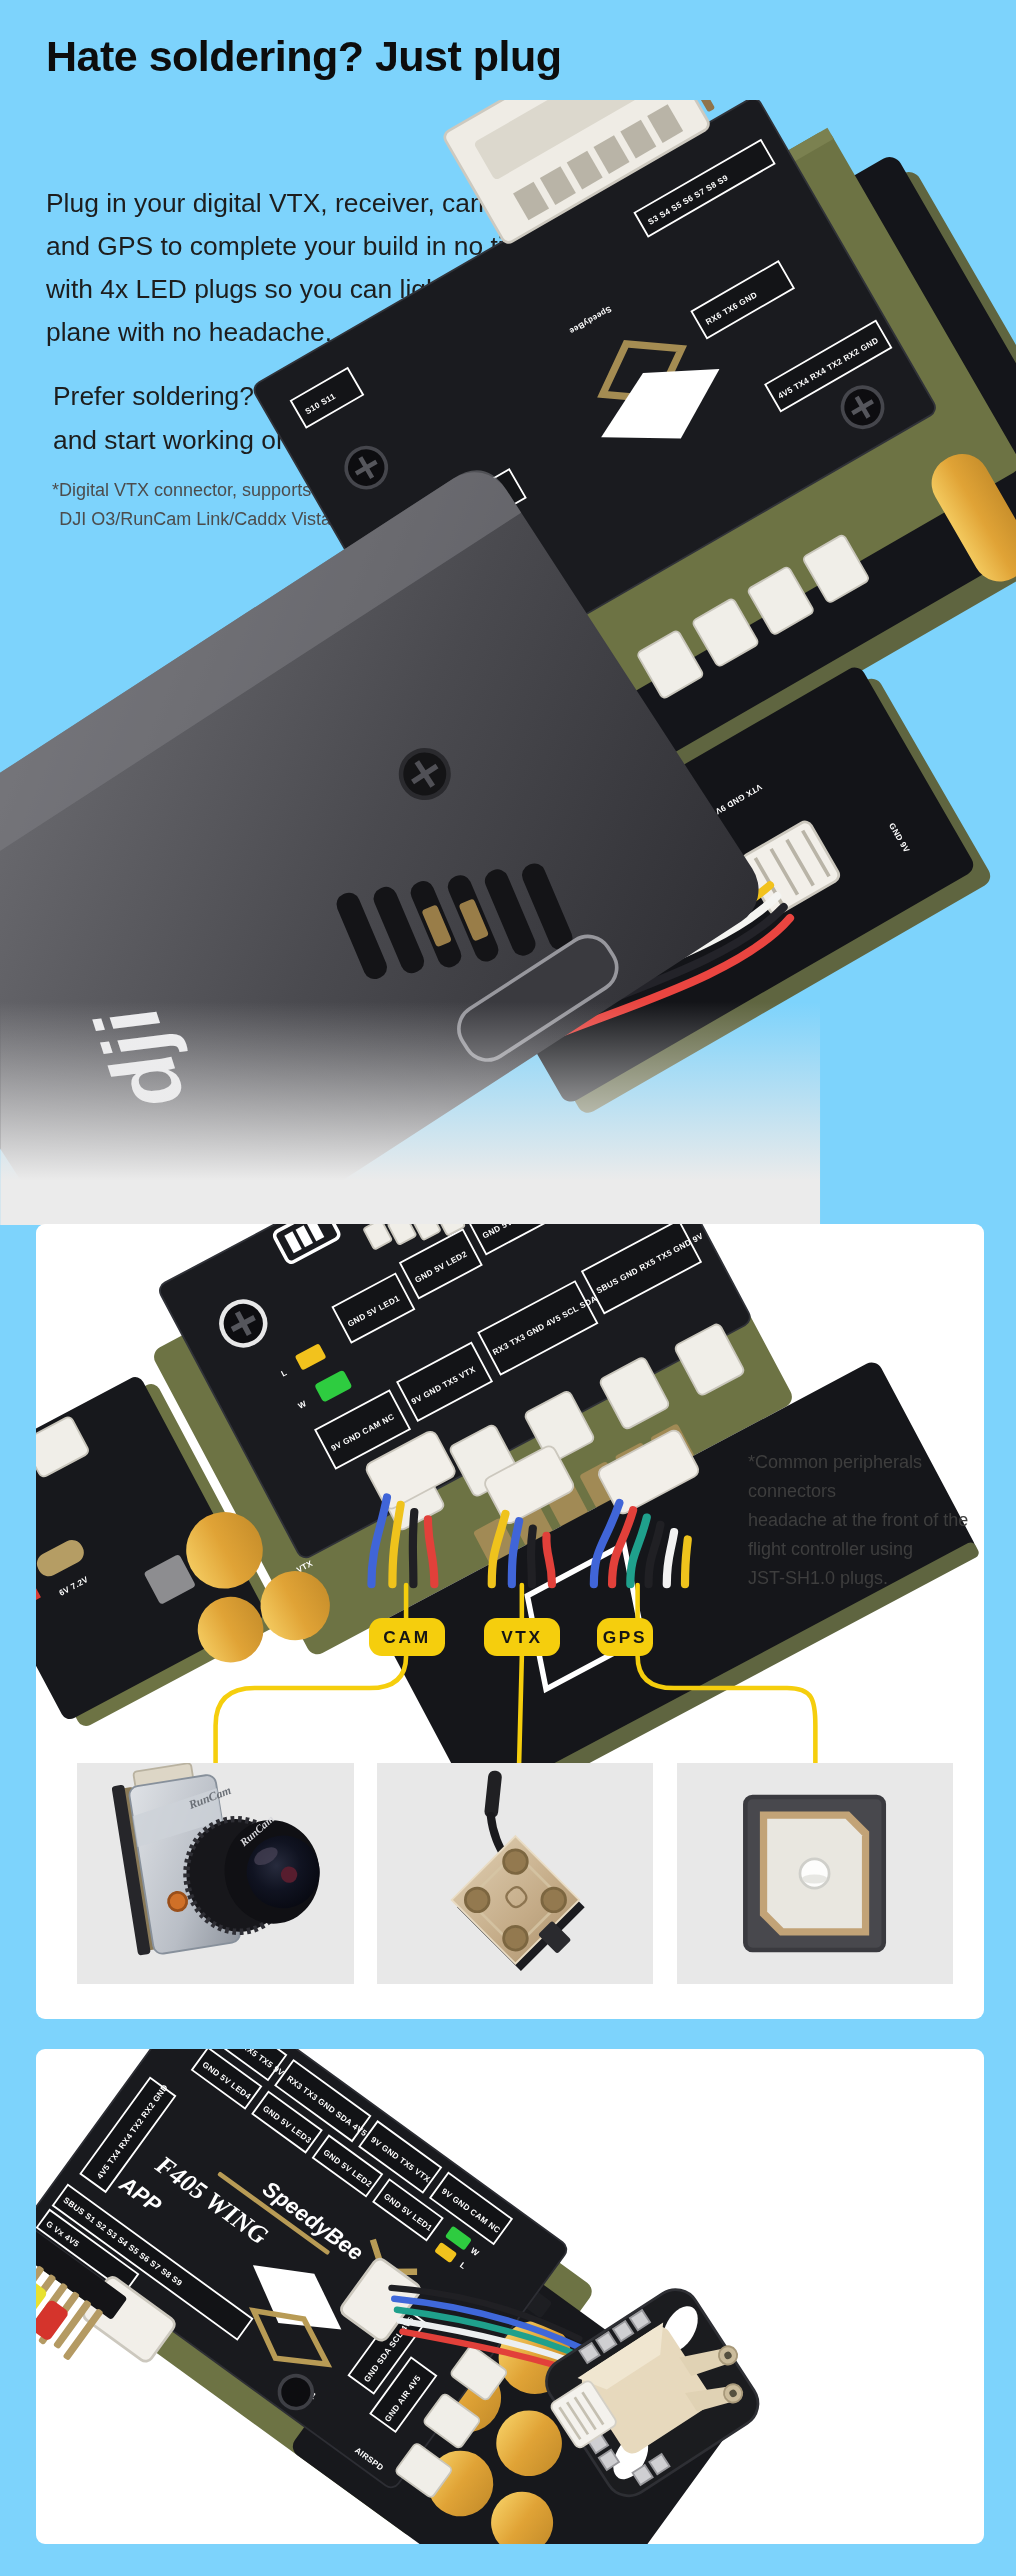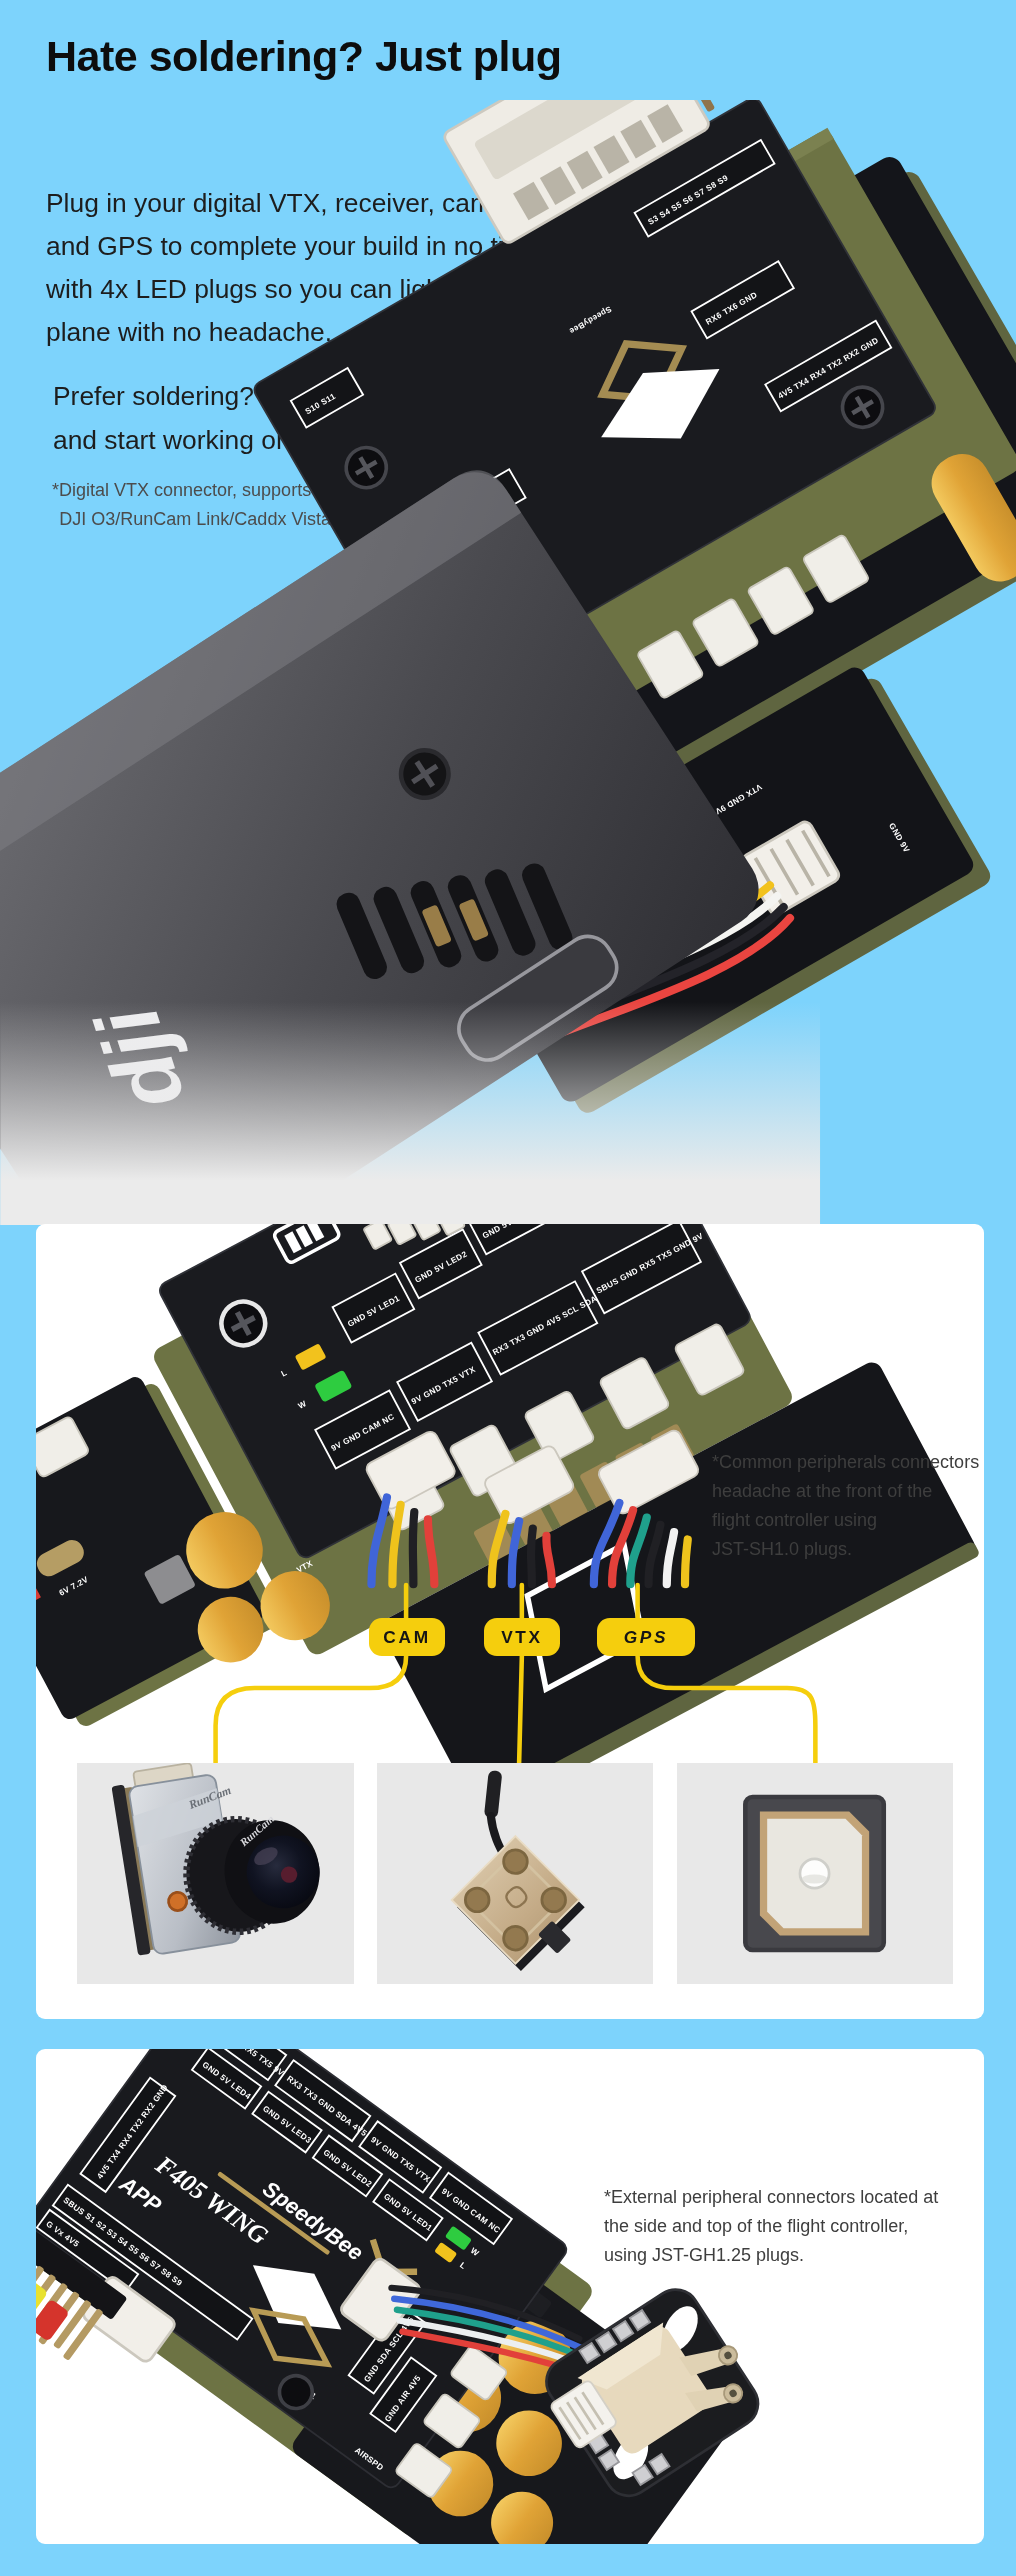--- a/index.html
+++ b/index.html
@@ -18,28 +18,28 @@
   .hero-footnote span{display:block;}
   .hero-footnote span.indent{padding-left:7.3px;}
   .hero-art{position:absolute;left:0;top:100px;}
   
   .card{position:absolute;left:36px;width:948px;background:#ffffff;border-radius:9px;overflow:hidden;}
   .card1{top:1224px;height:795px;}
   .card2{top:2049px;height:495px;}
   .card-svg{position:absolute;left:0;top:0;}
   .note{position:absolute;font-size:18px;line-height:29px;color:#3e3e3e;}
   .note span{display:block;}
-  .note1{left:676px;top:224px;}
+  .note1{left:712px;top:224px;}
   .note2{left:568px;top:134px;}
   .badge{position:absolute;height:38px;background:#f5ce0d;border-radius:12.8px;
          display:flex;align-items:center;justify-content:center;
          font-size:17.3px;font-weight:700;letter-spacing:2.7px;color:#151515;}
   .badge-cam{left:333px;top:394px;width:76px;}
   .badge-vtx{left:448px;top:394px;width:76px;}
-  .badge-gps{left:561px;top:394px;width:98px;font-style:italic;}
+  .badge-gps{left:561px;top:394px;width:56px;}
   .product-box{position:absolute;top:539px;height:221px;background:#e8e8e8;}
   .box-cam{left:41px;width:277px;}
   .box-vtx{left:341px;width:276px;}
   .box-gps{left:641px;width:276px;}
   .product-box svg{position:absolute;left:0;top:0;}
   
   .lblbox{fill:rgba(0,0,0,0.25);stroke:#ffffff;stroke-width:2px;}
   .lbltxt{fill:#ffffff;font:700 9px "Liberation Sans",sans-serif;letter-spacing:0.4px;}
   .wire{fill:none;stroke-linecap:round;}
   .ylink{fill:none;stroke:#f5ce0d;stroke-width:5px;stroke-linecap:round;}
@@ -609,20 +609,15 @@
           <circle cx="92" cy="11" r="10" fill="#cbbc9c" stroke="#a8997a" stroke-width="2"></circle>
           <circle cx="92" cy="11" r="4" fill="#55503f"></circle>
         </g>
         <rect x="-102" y="-50" width="52" height="58" rx="6" fill="#f4f2ed" stroke="#d4d0c6" stroke-width="2"></rect>
         <g stroke="#c5c0b2" stroke-width="3">
             <path d="M -94 -42 v 42 M -84 -42 v 42 M -74 -42 v 42 M -64 -42 v 42"></path>
           </g>
       </g>
     </svg>
 
-    <div class="note note2">
-      <span>*External peripheral connectors located at</span>
-      <span>the side and top of the flight controller,</span>
-      <span>using JST-GH1.25 plugs.</span>
-    </div>
   </section>
 </div>
 
 
 </body></html>

